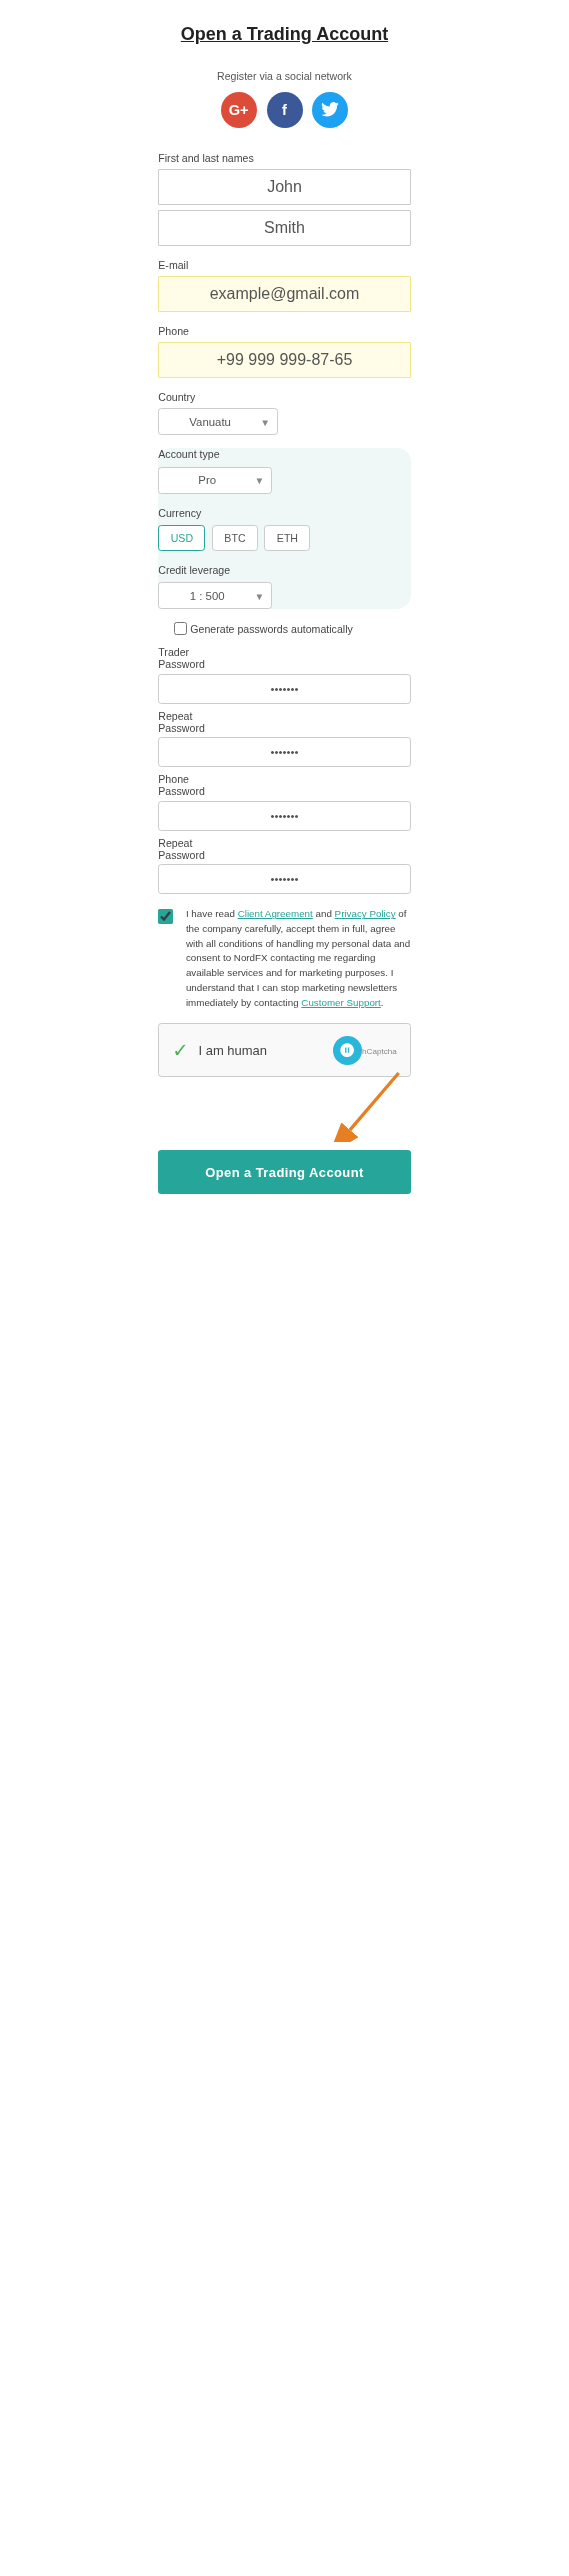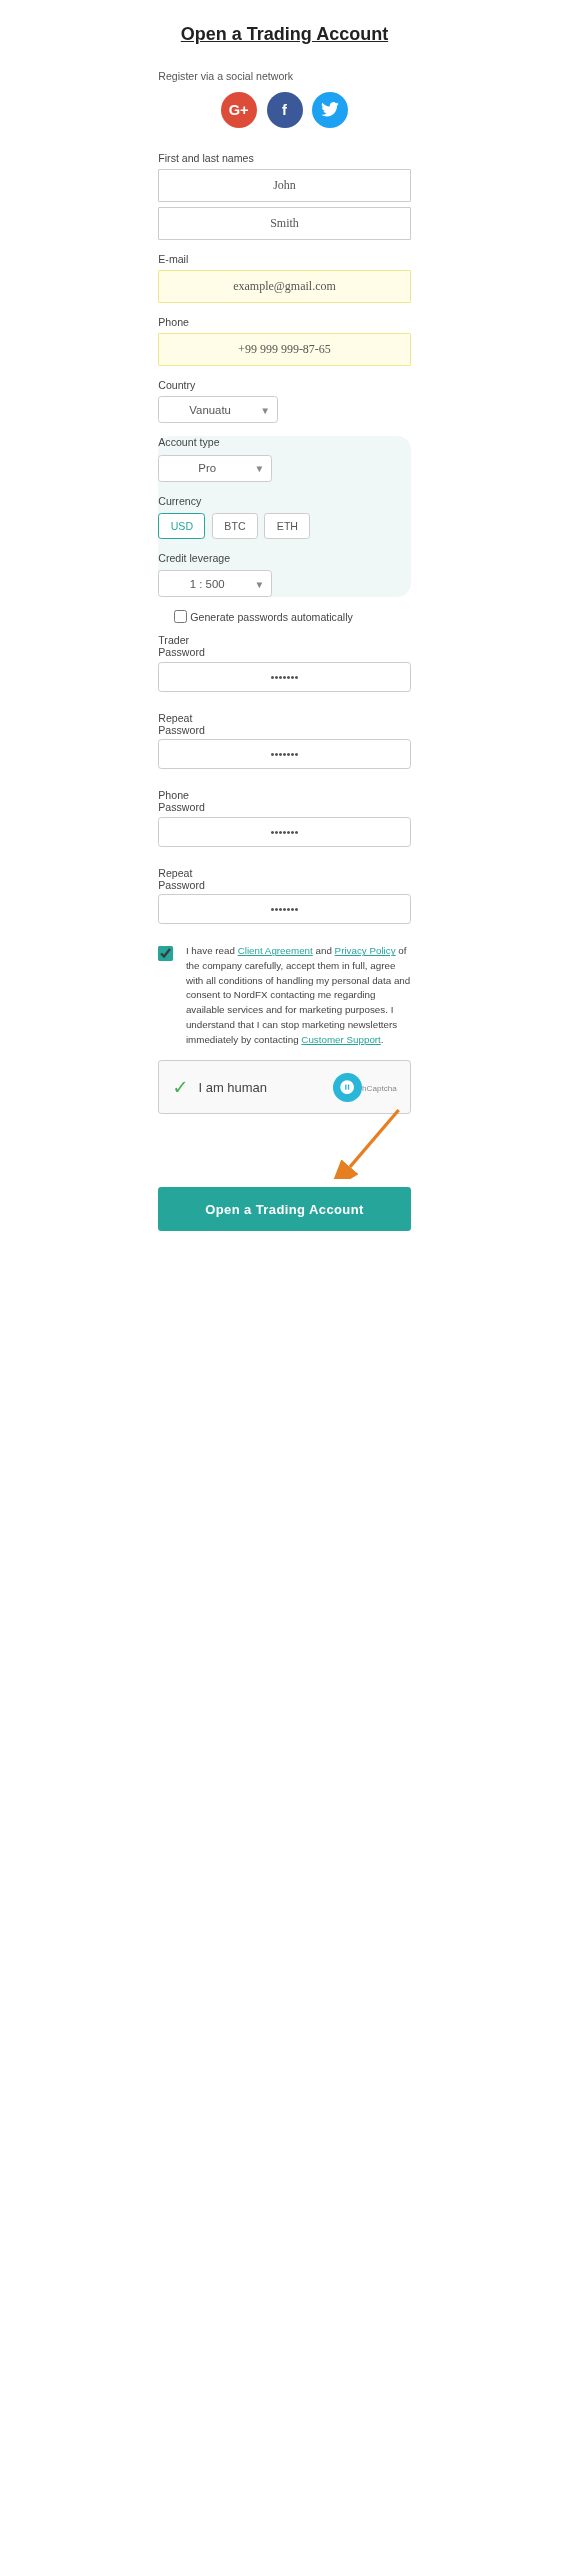--- a/index.html
+++ b/index.html
@@ -21,20 +21,21 @@
     .page-title {
       text-align: center;
       font-size: 18px;
       font-weight: bold;
       text-decoration: underline;
       margin-bottom: 24.4px;
       margin-top: 8.1px;
       color: #222;
     }
     .social-section {
+      text-align: center;
       margin-bottom: 24.4px;
     }
     .social-label {
       font-size: 10.6px;
       color: #555;
       margin-bottom: 9.8px;
     }
     .social-icons {
       display: flex;
       justify-content: center;
@@ -63,27 +64,26 @@
       font-size: 10.6px;
       color: #444;
       margin-bottom: 4.9px;
       display: block;
     }
     .text-input {
       width: 100%;
       padding: 8.1px 9.8px;
       border: 0.8px solid #ccc;
       border-radius: 1px;
-      font-size: 12px;
+      font-size: 16px;
       color: #555;
       text-align: center;
       margin-bottom: 4.9px;
       outline: none;
       background: #fff;
-      font-family: Liberation Serif, serif;
     }
     .text-input.yellow-bg {
       background: #fffde7;
       border-color: #f0e68c;
     }
     .text-input:last-child {
       margin-bottom: 0;
     }
 
     .select-wrapper {
@@ -162,21 +162,21 @@
     .generate-row input[type="checkbox"] {
       width: 13px;
       height: 13px;
       cursor: pointer;
     }
     .generate-label {
       font-size: 10.6px;
       color: #444;
     }
     .password-group {
-      margin-bottom: 20px;
+      margin-bottom: 6px;
     }
     .password-group .field-label {
       font-size: 10.6px;
       margin-bottom: 3.3px;
     }
     .password-input {
       width: 100%;
       padding: 8.1px 9.8px;
       border: 0.8px solid #ccc;
       border-radius: 3.3px;

